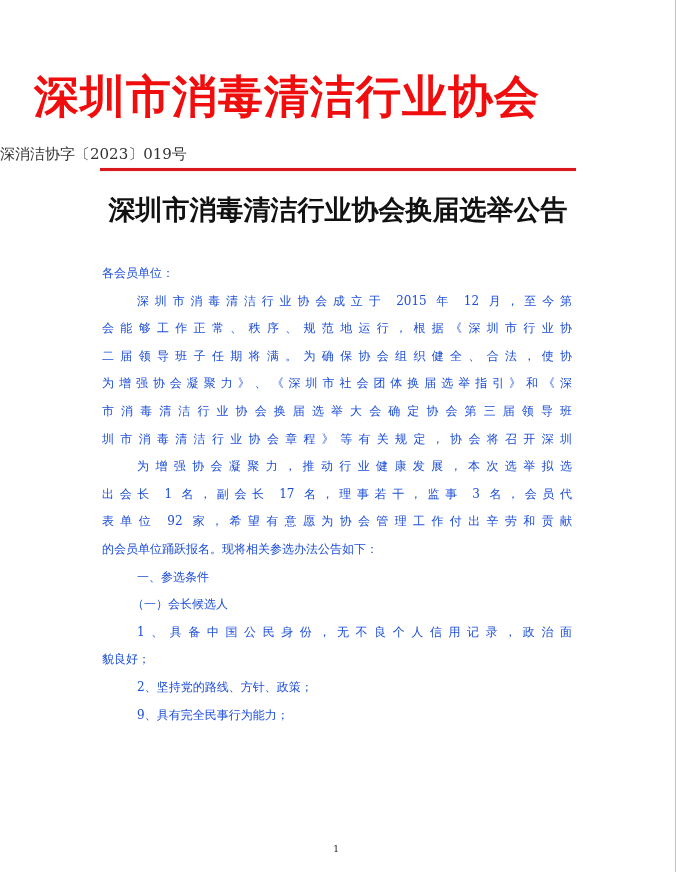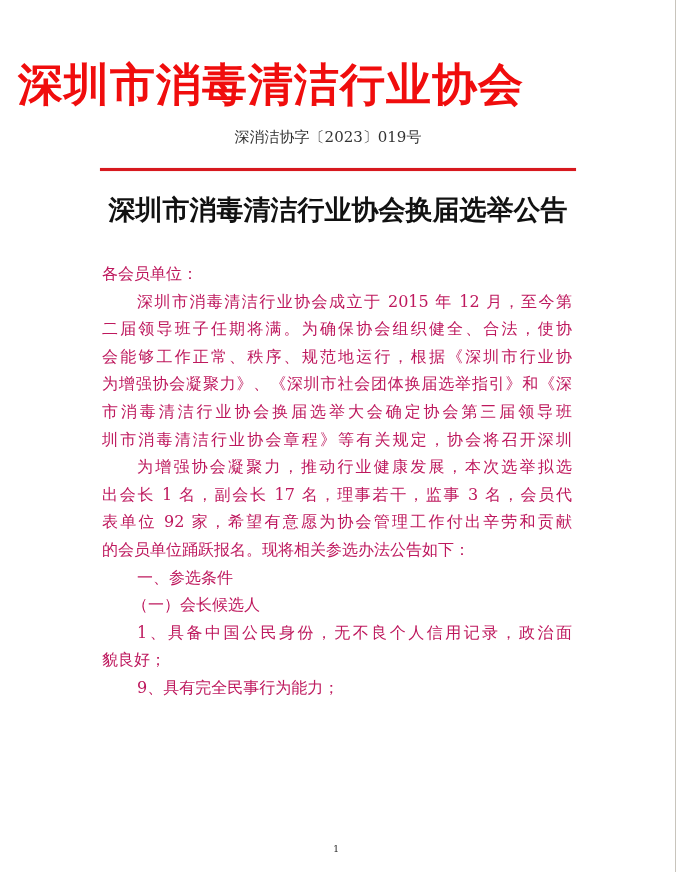--- a/index.html
+++ b/index.html
@@ -21,34 +21,34 @@
       height: 872px;
       background: #ffffff;
       border-right: 1px solid #c8c4bc;
     }
     .org-title {
       position: absolute;
       left: 0;
       width: 542px;
       top: 58px;
       text-align: center;
-      font-family: Liberation Sans, sans-serif;
+      font-family: Liberation Mono, monospace;
       font-weight: bold;
       font-size: 45px;
       line-height: 54px;
       color: #f00d0d;
       letter-spacing: 1px;
-      margin: 0;
+      margin: 16px;
     }
     .doc-number {
       position: absolute;
       left: 0;
       width: 656px;
-      top: 126px;
-      text-align: center;
+      top: 143px;
+      text-align: left;
       font-family: "DejaVu Serif", "Liberation Serif", serif;
       font-size: 15px;
       line-height: 22px;
       color: #333333;
     }
     .red-rule {
       position: absolute;
       left: 100px;
       top: 168px;
       width: 476px;
@@ -68,22 +68,22 @@
       line-height: 36px;
       color: #111111;
       margin: 0;
     }
     .body-text {
       position: absolute;
       left: 102px;
       top: 260px;
       width: 470px;
       font-family: "DejaVu Serif", "Liberation Serif", serif;
-      font-size: 16px;
-      color: #be185d;
+      font-size: 12px;
+      color: #1d4ed8;
     }
     .line {
       height: 27.6px;
       line-height: 27.6px;
       white-space: nowrap;
       text-align: justify;
       text-align-last: justify;
       overflow: hidden;
     }
     .line.nojust {
@@ -120,22 +120,22 @@
   <div class="red-rule"></div>
 
   <h2 class="notice-title">深圳市消毒清洁行业协会换届选举公告</h2>
 
   <div class="body-text">
 
     <div class="line nojust">各会员单位：</div>
 
     <div>
       <div class="line indent">深圳市消毒清洁行业协会成立于 2015 年 12 月，至今第</div>
+      <div class="line">会能够工作正常、秩序、规范地运行，根据《深圳市行业协</div>
       <div class="line">二届领导班子任期将满。为确保协会组织健全、合法，使协</div>
-      <div class="line">会能够工作正常、秩序、规范地运行，根据《深圳市行业协</div>
       <div class="line">为增强协会凝聚力》、《深圳市社会团体换届选举指引》和《深</div>
       <div class="line">市消毒清洁行业协会换届选举大会确定协会第三届领导班</div>
       <div class="line">圳市消毒清洁行业协会章程》等有关规定，协会将召开深圳</div>
     </div>
 
     <div>
       <div class="line indent">为增强协会凝聚力，推动行业健康发展，本次选举拟选</div>
       <div class="line">出会长 1 名，副会长 17 名，理事若干，监事 3 名，会员代</div>
       <div class="line">表单位 92 家，希望有意愿为协会管理工作付出辛劳和贡献</div>
       <div class="line nojust">的会员单位踊跃报名。现将相关参选办法公告如下：</div>
@@ -143,20 +143,23 @@
 
     <div class="line nojust indent">一、参选条件</div>
 
     <div class="line nojust indent-sub">（一）会长候选人</div>
 
     <div>
       <div class="line indent">1、具备中国公民身份，无不良个人信用记录，政治面</div>
       <div class="line nojust">貌良好；</div>
     </div>
 
+    <div>
+      <div class="line nojust indent">2、坚持党的路线、方针、政策；</div>
+    </div>
 
     <div>
       <div class="line nojust indent">9、具有完全民事行为能力；</div>
     </div>
 
   </div>
 
   <div class="page-number">1</div>
 
 </div>

